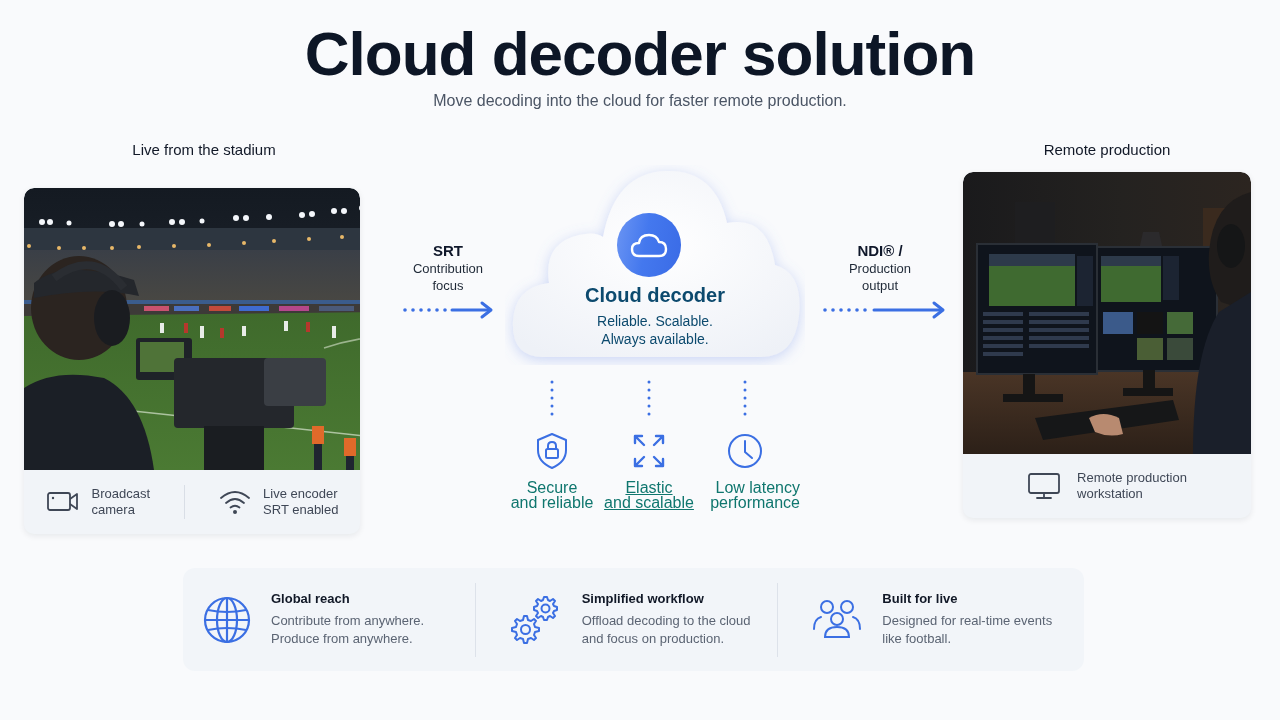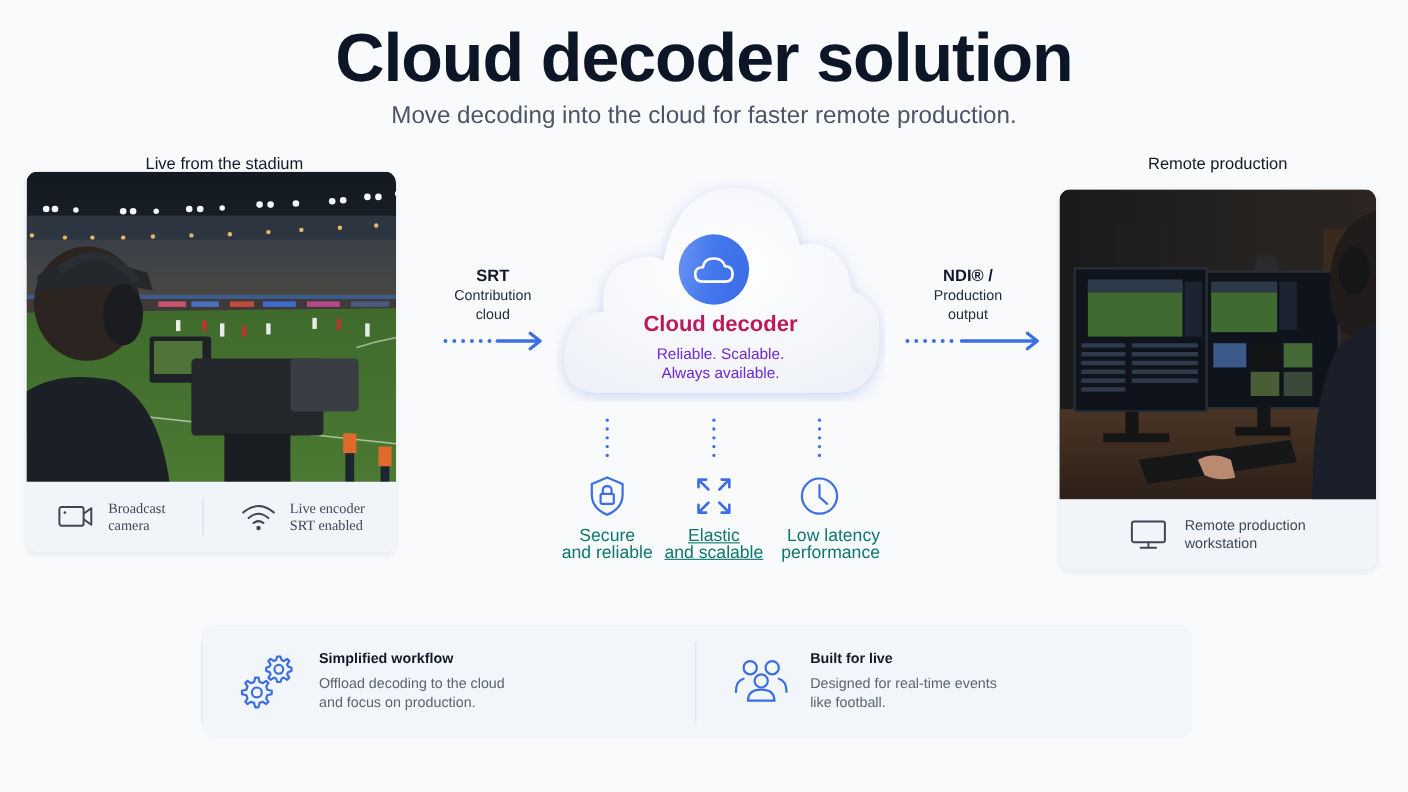--- a/index.html
+++ b/index.html
@@ -10,21 +10,21 @@
     color: #0f172a;
     position: relative;
   }
   .title {
     position: absolute; left: 0; top: 18px; width: 1280px;
     text-align: center; font-size: 62px; font-weight: 700; letter-spacing: -1px;
     color: #0d1626;
   }
   .subtitle {
     position: absolute; left: 0; top: 92px; width: 1280px;
-    text-align: center; font-size: 22px; color: #4b5565;
+    text-align: center; font-size: 16px; color: #4b5565;
   }
   .col-heading {
     position: absolute; font-size: 15px; color: #111827; text-align: center;
   }
   .photo-card {
     position: absolute; border-radius: 10px; background: #f1f4f8;
     box-shadow: 0 2px 6px rgba(15,23,42,0.08); overflow: hidden;
   }
   .photo {
     position: absolute; left: 0; top: 0; width: 100%;
@@ -60,21 +60,21 @@
   .benefit h4 { font-size: 13px; font-weight: 700; color: #111827; margin-bottom: 6px; }
   .benefit p { font-size: 13px; color: #5b6473; line-height: 18px; }
 </style>
 </head>
 <body>
 
 <h1 class="title">Cloud decoder solution</h1>
 <div class="subtitle">Move decoding into the cloud for faster remote production.</div>
 
 <div class="col-heading" style="left:24px; top:141px; width:360px;">Live from the stadium</div>
-<div class="photo-card" style="left:24px; top:156px; width:336px; height:346px;font-family:Liberation Serif, serif;">
+<div class="photo-card" style="left:24px; top:188px; width:336px; height:346px;">
   <div class="photo" style="height:282px;">
     <svg width="360" height="282" viewBox="0 0 360 282">
       <defs>
         <linearGradient id="sky" x1="0" y1="0" x2="0" y2="1">
           <stop offset="0" stop-color="#141a22"></stop>
             <stop offset="1" stop-color="#2a3038"></stop>
         </linearGradient>
         <linearGradient id="pitch" x1="0" y1="0" x2="0" y2="1">
           <stop offset="0" stop-color="#3f6a2c"></stop>
             <stop offset="1" stop-color="#4b7a33"></stop>
@@ -193,21 +193,21 @@
         <div>Live encoder</div>
         <div>SRT enabled</div>
       </div>
     </div>
   </div>
 </div>
 
 <div class="flow-label" style="left:398px; top:242px; width:100px;">
   <span class="strong">SRT</span>
   <div>Contribution</div>
-  <div>cloud</div>
+  <div>focus</div>
 </div>
 <svg class="arrow" style="left:402px; top:300px;" width="94" height="20" viewBox="0 0 94 20">
   <g fill="#3b6fe3">
       <circle cx="3" cy="10" r="1.8"></circle>
       <circle cx="11" cy="10" r="1.8"></circle>
       <circle cx="19" cy="10" r="1.8"></circle>
       <circle cx="27" cy="10" r="1.8"></circle>
       <circle cx="35" cy="10" r="1.8"></circle>
       <circle cx="43" cy="10" r="1.8"></circle>
     </g>
@@ -226,22 +226,22 @@
         <feDropShadow dx="0" dy="3" stdDeviation="7" flood-color="#6d8fe8" flood-opacity="0.35"></feDropShadow>
       </filter>
     </defs>
     <path d="M38,192 Q6,192 8,156 Q10,122 44,118 Q38,78 74,70 Q90,66 98,72 Q110,8 160,6 Q210,4 222,58 Q262,50 270,100 Q298,108 294,150 Q290,192 256,192 Z" fill="url(#cloudfill)" filter="url(#glow)"></path>
   </svg>
   <div class="cloud-icon" style="left:112px; top:48px;">
     <svg width="40" height="28" viewBox="0 0 40 28">
       <path d="M10,25 Q3,25 3,18 Q3,12 10,12 Q11,4 20,4 Q28,4 30,11 Q37,11 37,18 Q37,25 30,25 Z" fill="none" stroke="#ffffff" stroke-width="2.4" stroke-linejoin="round"></path>
     </svg>
   </div>
-  <div class="cloud-text" style="top:119px; font-size:20px; font-weight:700; color:#be185d;">Cloud decoder</div>
-  <div class="cloud-text" style="top:147px; font-size:14px; color:#6d28d9; line-height:18px;">
+  <div class="cloud-text" style="top:119px; font-size:20px; font-weight:700; color:#0c4a6e;">Cloud decoder</div>
+  <div class="cloud-text" style="top:147px; font-size:14px; color:#0c4a6e; line-height:18px;">
     <div>Reliable. Scalable.</div>
     <div>Always available.</div>
   </div>
 </div>
 
 <svg class="vdots" style="left:550px; top:380px;" width="4" height="36" viewBox="0 0 4 36">
   <g fill="#3b6fe3">
       <circle cx="2" cy="2" r="1.5"></circle>
       <circle cx="2" cy="10" r="1.5"></circle>
       <circle cx="2" cy="18" r="1.5"></circle>
@@ -385,20 +385,37 @@
       </svg>
       <div>
         <div>Remote production</div>
         <div>workstation</div>
       </div>
     </div>
   </div>
 </div>
 
 <div class="bottom-panel">
+  <div class="benefit">
+    <svg width="48" height="48" viewBox="0 0 48 48">
+      <g fill="none" stroke="#3b6fe3" stroke-width="2.2">
+        <circle cx="24" cy="24" r="22"></circle>
+        <ellipse cx="24" cy="24" rx="10" ry="22"></ellipse>
+        <line x1="24" y1="2" x2="24" y2="46"></line>
+        <path d="M5,14 Q24,18 43,14"></path>
+        <path d="M2,24 L46,24"></path>
+        <path d="M5,34 Q24,30 43,34"></path>
+      </g>
+    </svg>
+    <div>
+      <h4>Global reach</h4>
+      <p>Contribute from anywhere.</p>
+      <p>Produce from anywhere.</p>
+    </div>
+  </div>
   <div class="benefit-divider"></div>
   <div class="benefit" style="padding-left:30px;">
     <svg width="56" height="52" viewBox="0 0 56 52">
       <g fill="none" stroke="#3b6fe3" stroke-width="2" stroke-linejoin="round">
         <path d="M18,22 L21,22 L22,26 L25,27 L28,25 L30,27 L28,30 L29,33 L33,34 L33,37 L29,38 L28,41 L30,44 L28,46 L25,44 L22,45 L21,49 L18,49 L17,45 L14,44 L11,46 L9,44 L11,41 L10,38 L6,37 L6,34 L10,33 L11,30 L9,27 L11,25 L14,27 L17,26 Z"></path>
         <circle cx="19.5" cy="35.5" r="4.5"></circle>
         <path d="M38,3 L41,3 L42,6 L44,7 L47,5 L49,7 L47,10 L48,12 L51,13 L51,16 L48,17 L47,19 L49,22 L47,24 L44,22 L42,23 L41,26 L38,26 L37,23 L35,22 L32,24 L30,22 L32,19 L31,17 L28,16 L28,13 L31,12 L32,10 L30,7 L32,5 L35,7 L37,6 Z"></path>
         <circle cx="39.5" cy="14.5" r="4"></circle>
       </g>
     </svg>

